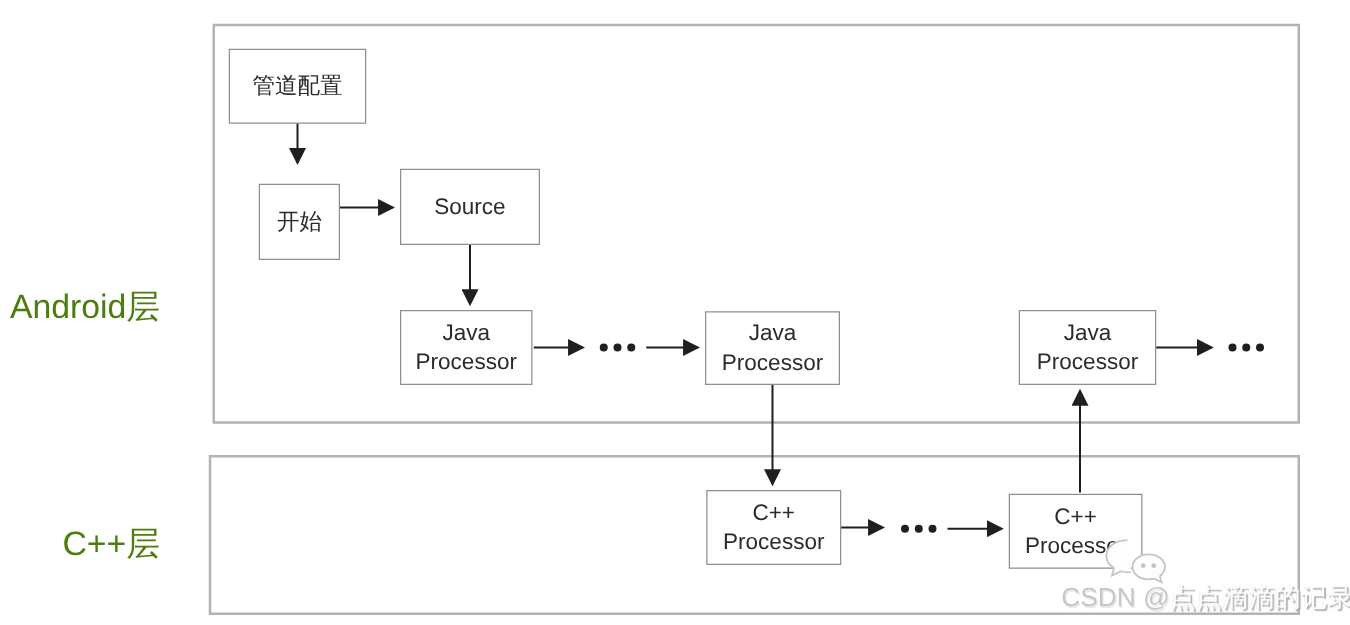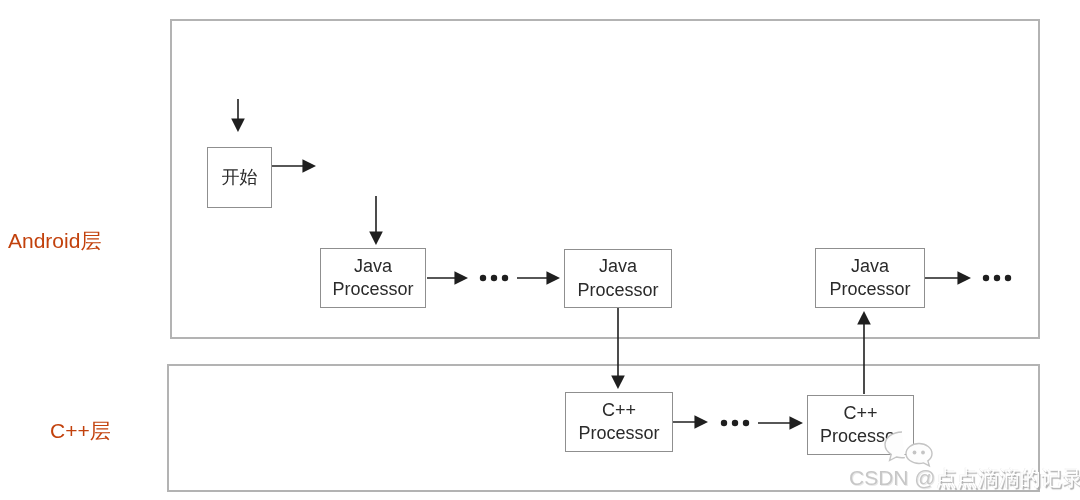--- a/index.html
+++ b/index.html
@@ -5,21 +5,21 @@
   html,body{margin:0;padding:0;background:#ffffff;}
   .canvas{
     position:relative;width:1080px;height:500px;background:#ffffff;overflow:hidden;
     font-family:"Liberation Sans","DejaVu Sans",sans-serif;
   }
   
   .layer{position:absolute;border:2px solid #b3b3b3;background:transparent;}
   .layer.android{left:170px;top:19px;width:866px;height:316px;}
   .layer.cpp{left:167px;top:364px;width:869px;height:124px;}
   
-  .layer-label{position:absolute;color:#c2410c;font-size:21px;white-space:nowrap;}
+  .layer-label{position:absolute;color:#4d7c0f;font-size:27px;white-space:nowrap;}
   .label-android{left:8px;top:227px;}
   .label-cpp{left:50px;top:406px;margin-top:11px;}
   
   .node{
     position:absolute;box-sizing:border-box;background:#ffffff;border:1px solid #8f8f8f;
     color:#2b2b2b;font-size:18px;line-height:1.3;display:flex;align-items:center;
     justify-content:center;text-align:center;padding:2px 6px;
   }
   .n-config{left:183px;top:39px;width:110px;height:60px;}
   .n-start{left:207px;top:135px;width:65px;height:61px;margin-top:12px;}
@@ -52,21 +52,23 @@
 <body>
 
 <div class="canvas">
 
   <div class="layer android"></div>
   <div class="layer cpp"></div>
 
   <div class="layer-label label-android">Android层</div>
   <div class="layer-label label-cpp">C++层</div>
 
+  <div class="node n-config">管道配置</div>
   <div class="node n-start">开始</div>
+  <div class="node n-source">Source</div>
   <div class="node n-jp1">Java Processor</div>
   <div class="node n-jp2">Java Processor</div>
   <div class="node n-jp3">Java Processor</div>
   <div class="node n-cpp1">C++ Processor</div>
   <div class="node n-cpp2">C++ Processor</div>
 
   <svg class="flow" viewBox="0 0 1080 500" xmlns="http://www.w3.org/2000/svg">
     <defs>
       <marker id="ah" viewBox="0 0 10 10" refX="8.5" refY="5" markerWidth="8.5" markerHeight="8.5" orient="auto-start-reverse">
         <path d="M0,0 L10,5 L0,10 z" fill="#1f1f1f"></path>

